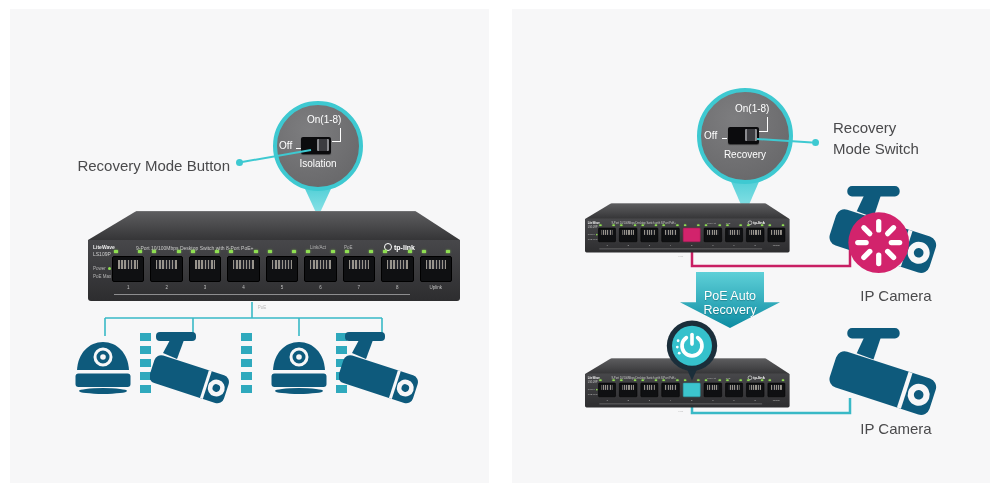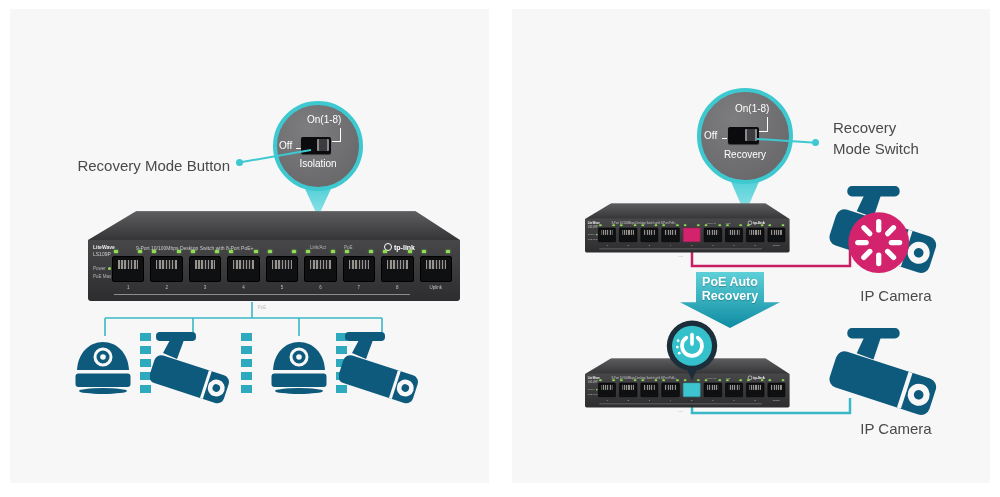--- a/index.html
+++ b/index.html
@@ -70,22 +70,22 @@
   
   .cam{position:absolute;z-index:2}
   .cam-fill{fill:#0e5a7c}
   .bg-fill{fill:#f7f7f8}
   .dash-bar{position:absolute;width:11px;z-index:2;
        background:repeating-linear-gradient(180deg,#2fa9bd 0 8px,transparent 8px 13px)}
   .cam-label{position:absolute;font-size:15px;color:#4a4a4c;text-align:center;width:120px;z-index:2}
   .poe-arrow{position:absolute;left:680px;top:272px;width:100px;height:56px;z-index:2;
        clip-path:polygon(16% 0,84% 0,84% 54%,100% 54%,50% 100%,0 54%,16% 54%);
        background:linear-gradient(180deg,#5ed0d8,#0e8ca2);
-       color:#fff;font-weight:bold;font-size:12.5px;line-height:14px;text-align:center;
-       padding-top:3px;box-sizing:border-box;text-shadow:0 1px 1px rgba(0,60,70,.35)}
+       color:#fff;font-weight:normal;font-size:12.5px;line-height:14px;text-align:center;
+       padding-top:17px;box-sizing:border-box;text-shadow:0 1px 1px rgba(0,60,70,.35)}
   .badge{position:absolute;z-index:4}
 </style>
 </head>
 <body>
 
 <div class="panel" style="left:10px;top:9px;width:479px;height:474px"></div>
 <div class="panel" style="left:512px;top:9px;width:478px;height:474px"></div>
 
 <svg id="under-lines" class="overlay" width="1000" height="497">
   <defs>

